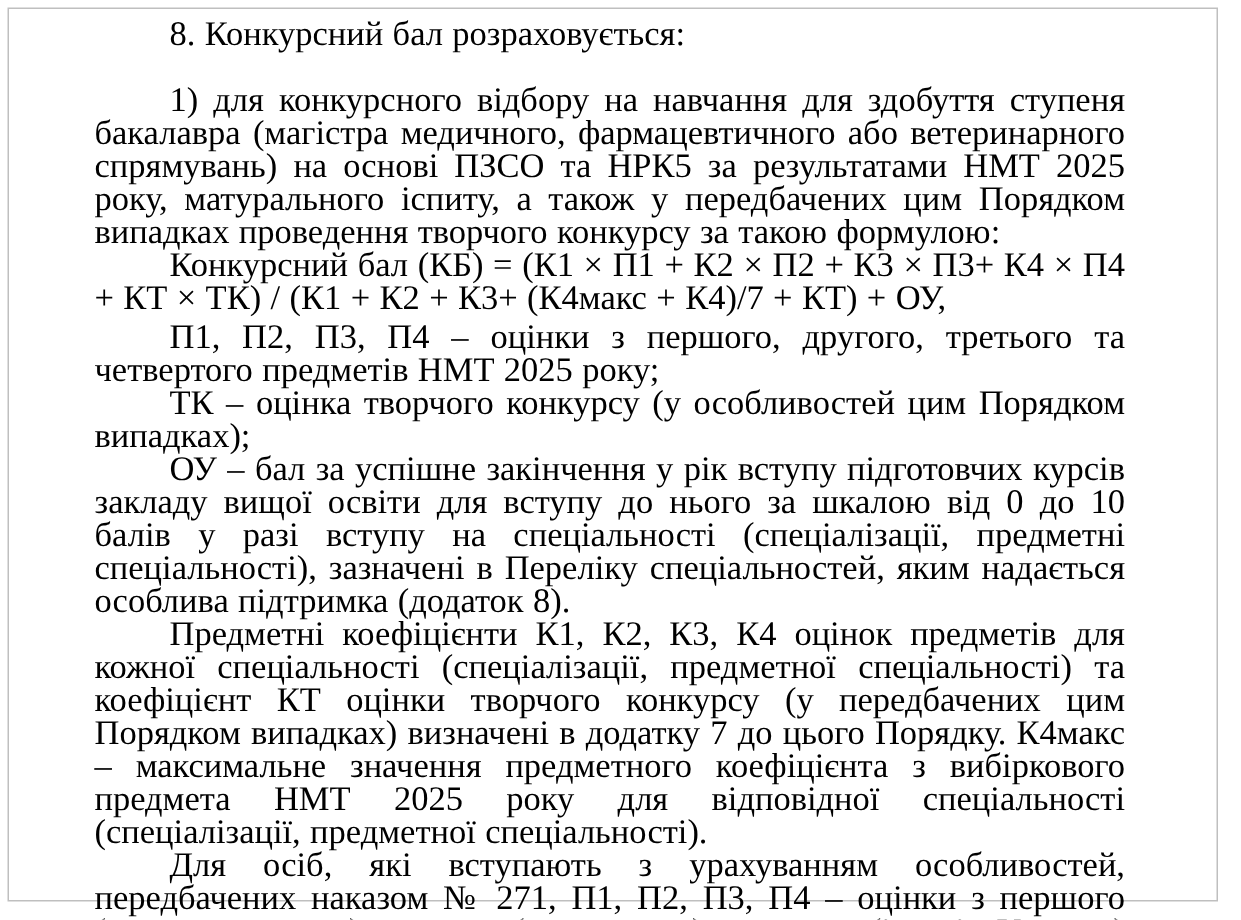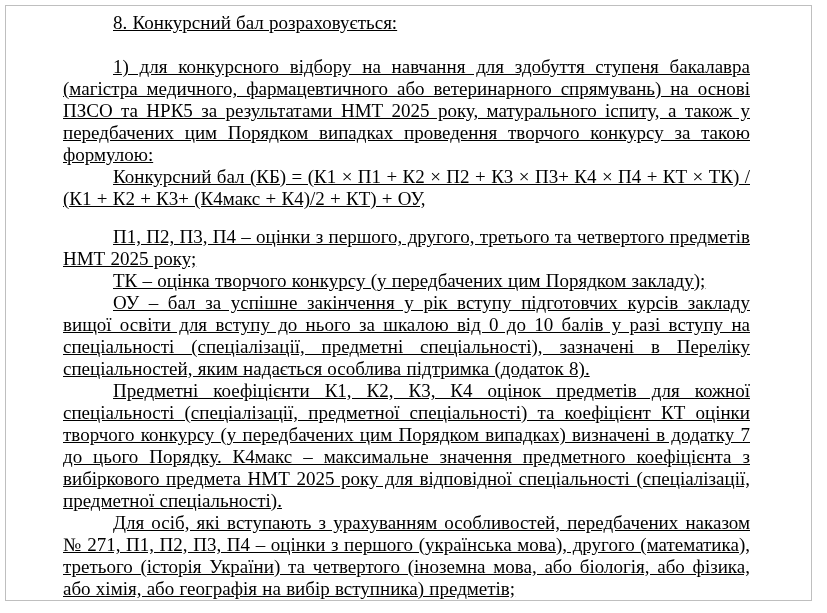--- a/index.html
+++ b/index.html
@@ -26,42 +26,41 @@
   }
   .content {
     box-sizing: border-box;
     width: 100%;
     height: 100%;
     padding: 6px 61px 0 57px;
     color: #000000;
   }
   .content p {
     margin: 0;
-    font-size: 19px;
+    font-size: 23px;
     line-height: 22px;
     text-align: justify;
     text-indent: 50px;
     word-spacing: 0.5px;
     color: #000000;
-    text-decoration: underline;
   }
   .content p.heading {
     margin-bottom: 22px; 
   }
   .content p.gap-before {
-    margin-top: 16px; 
+    margin-top: 4px; 
   }
 </style>
 </head>
 <body>
 
 <div class="page">
   <div class="content">
     <p class="heading">8. Конкурсний бал розраховується:</p>
     <p>1) для конкурсного відбору на навчання для здобуття ступеня бакалавра (магістра медичного, фармацевтичного або ветеринарного спрямувань) на основі ПЗСО та НРК5 за результатами НМТ 2025 року, матурального іспиту, а також у передбачених цим Порядком випадках проведення творчого конкурсу за такою формулою:</p>
-    <p>Конкурсний бал (КБ) = (К1 × П1 + К2 × П2 + К3 × П3+ К4 × П4 + КТ × ТК) / (К1 + К2 + К3+ (К4макс + К4)/2 + КТ) + ОУ,</p>
+    <p>Конкурсний бал (КБ) = (К1 × П1 + К2 × П2 + К3 × П3+ К4 × П4 + КТ × ТК) / (К1 + К2 + К3+ (К4макс + К4)/7 + КТ) + ОУ,</p>
     <p class="gap-before">П1, П2, П3, П4 – оцінки з першого, другого, третього та четвертого предметів НМТ 2025 року;</p>
-    <p>ТК – оцінка творчого конкурсу (у передбачених цим Порядком закладу);</p>
+    <p>ТК – оцінка творчого конкурсу (у особливостей цим Порядком випадках);</p>
     <p>ОУ – бал за успішне закінчення у рік вступу підготовчих курсів закладу вищої освіти для вступу до нього за шкалою від 0 до 10 балів у разі вступу на спеціальності (спеціалізації, предметні спеціальності), зазначені в Переліку спеціальностей, яким надається особлива підтримка (додаток 8).</p>
     <p>Предметні коефіцієнти К1, К2, К3, К4 оцінок предметів для кожної спеціальності (спеціалізації, предметної спеціальності) та коефіцієнт КТ оцінки творчого конкурсу (у передбачених цим Порядком випадках) визначені в додатку 7 до цього Порядку. К4макс – максимальне значення предметного коефіцієнта з вибіркового предмета НМТ 2025 року для відповідної спеціальності (спеціалізації, предметної спеціальності).</p>
     <p>Для осіб, які вступають з урахуванням особливостей, передбачених наказом № 271, П1, П2, П3, П4 – оцінки з першого (українська мова), другого (математика), третього (історія України) та четвертого (іноземна мова, або біологія, або фізика, або хімія, або географія на вибір вступника) предметів;</p>
   </div>
 </div>
 
 </body></html>

